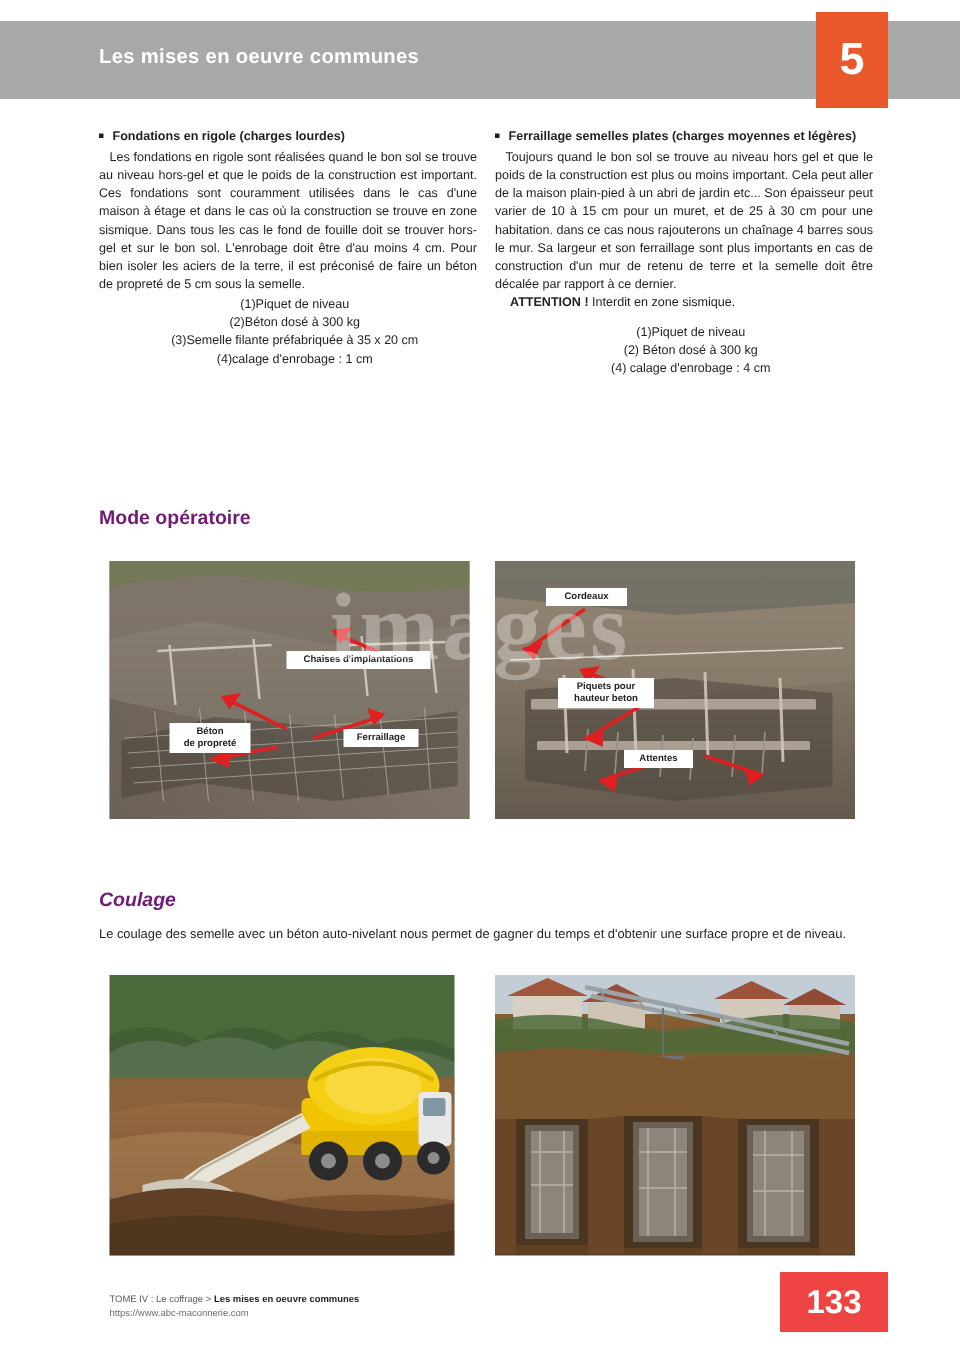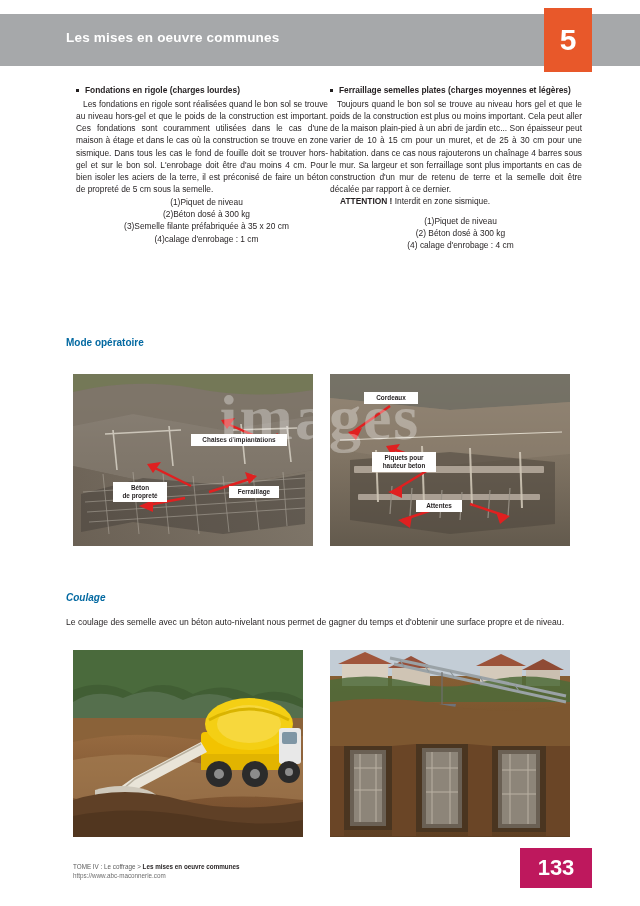--- a/index.html
+++ b/index.html
@@ -46,21 +46,21 @@
     align-items: center;
     justify-content: center;
   }
   
   .col {
     position: absolute;
     font-size: 8.4px;
     line-height: 12.1px;
     color: #231f20;
   }
-  .col-left { left: 76px; top: 84px; width: 252px; }
+  .col-left { left: 66px; top: 84px; width: 252px; }
   .col-right { left: 330px; top: 84px; width: 252px; }
   .bullet-head {
     font-weight: bold;
     font-size: 8.4px;
     line-height: 12.2px;
     position: relative;
     padding-left: 9px;
     margin-bottom: 2px;
   }
   .bullet-head::before {
@@ -81,23 +81,23 @@
   ol.numlist li {
     padding-left: 9px;
     line-height: 12.2px;
   }
   .attention { font-weight: bold; }
   .attention-line { text-indent: 10px; margin-top: 1px; }
   
   .section-head {
     position: absolute;
     left: 66px;
-    font-size: 10px;
-    font-weight: bold;
-    color: #0369a1;
+    font-size: 13px;
+    font-weight: bold;
+    color: #701a75;
   }
   #mode-head { top: 337px; }
   #coulage-head { top: 592px; font-style: italic; }
   .section-para {
     position: absolute;
     left: 66px;
     width: 500px;
     font-size: 8.6px;
     line-height: 12.4px;
     color: #231f20;
@@ -148,21 +148,21 @@
     font-size: 6.3px;
     color: #5b5b5b;
     line-height: 9px;
   }
   .footer b { color: #231f20; }
   .footer .url { color: #6d6d6d; }
   .page-number {
     position: absolute;
     right: 48px; top: 848px;
     width: 72px; height: 40px;
-    background: #be185d;
+    background: #ef4444;
     color: #ffffff;
     font-size: 22px;
     font-weight: bold;
     display: flex;
     align-items: center;
     justify-content: center;
   }
 </style>
 </head>
 <body>

